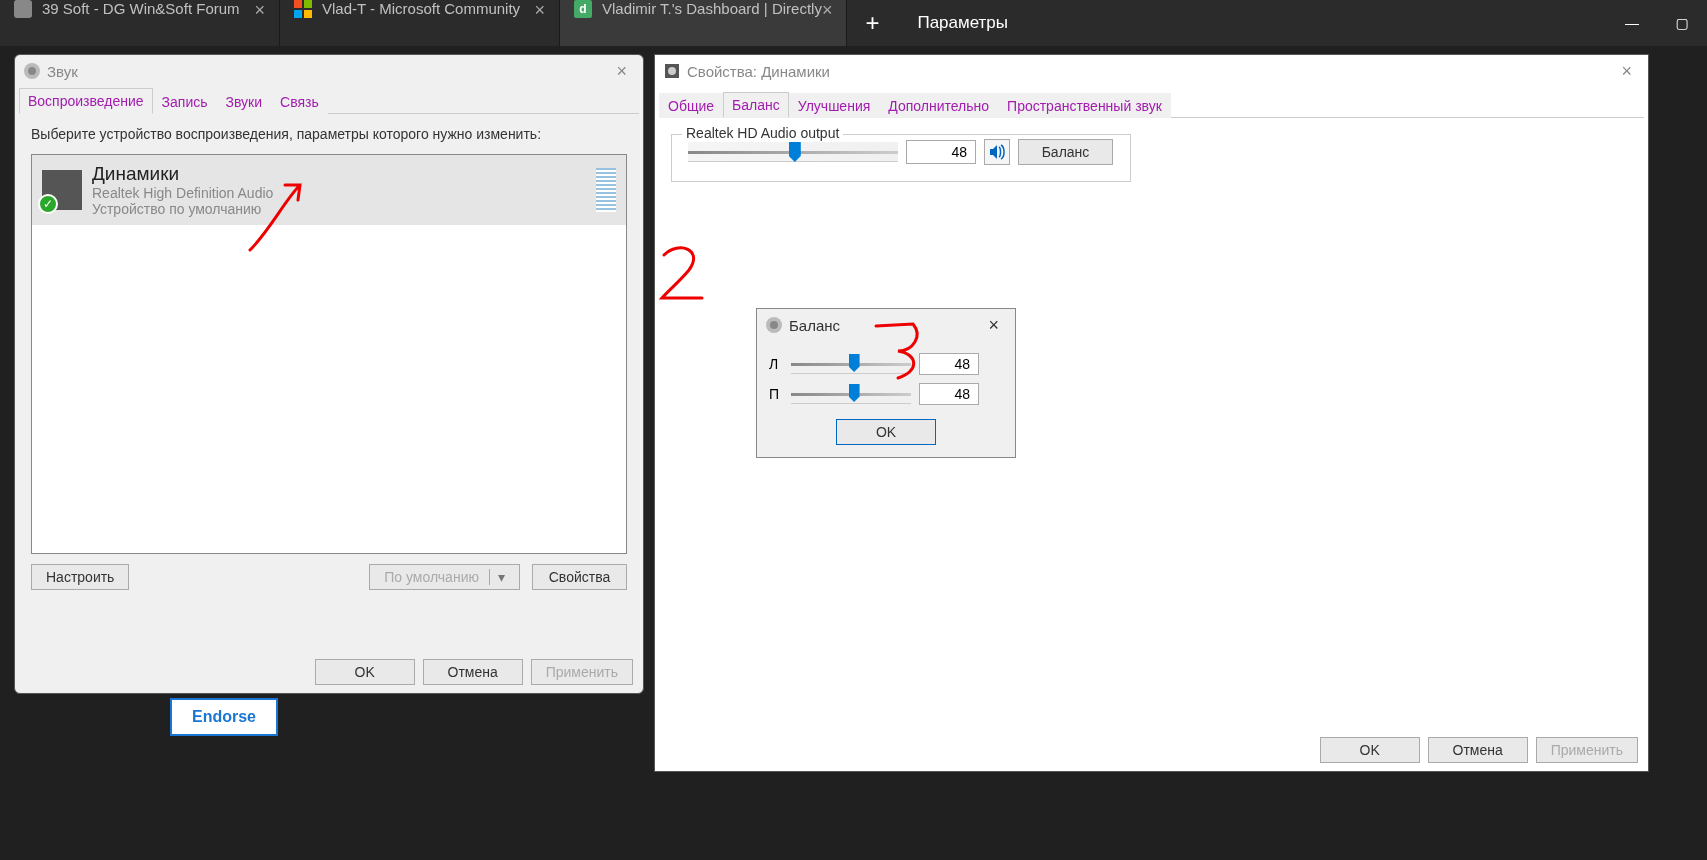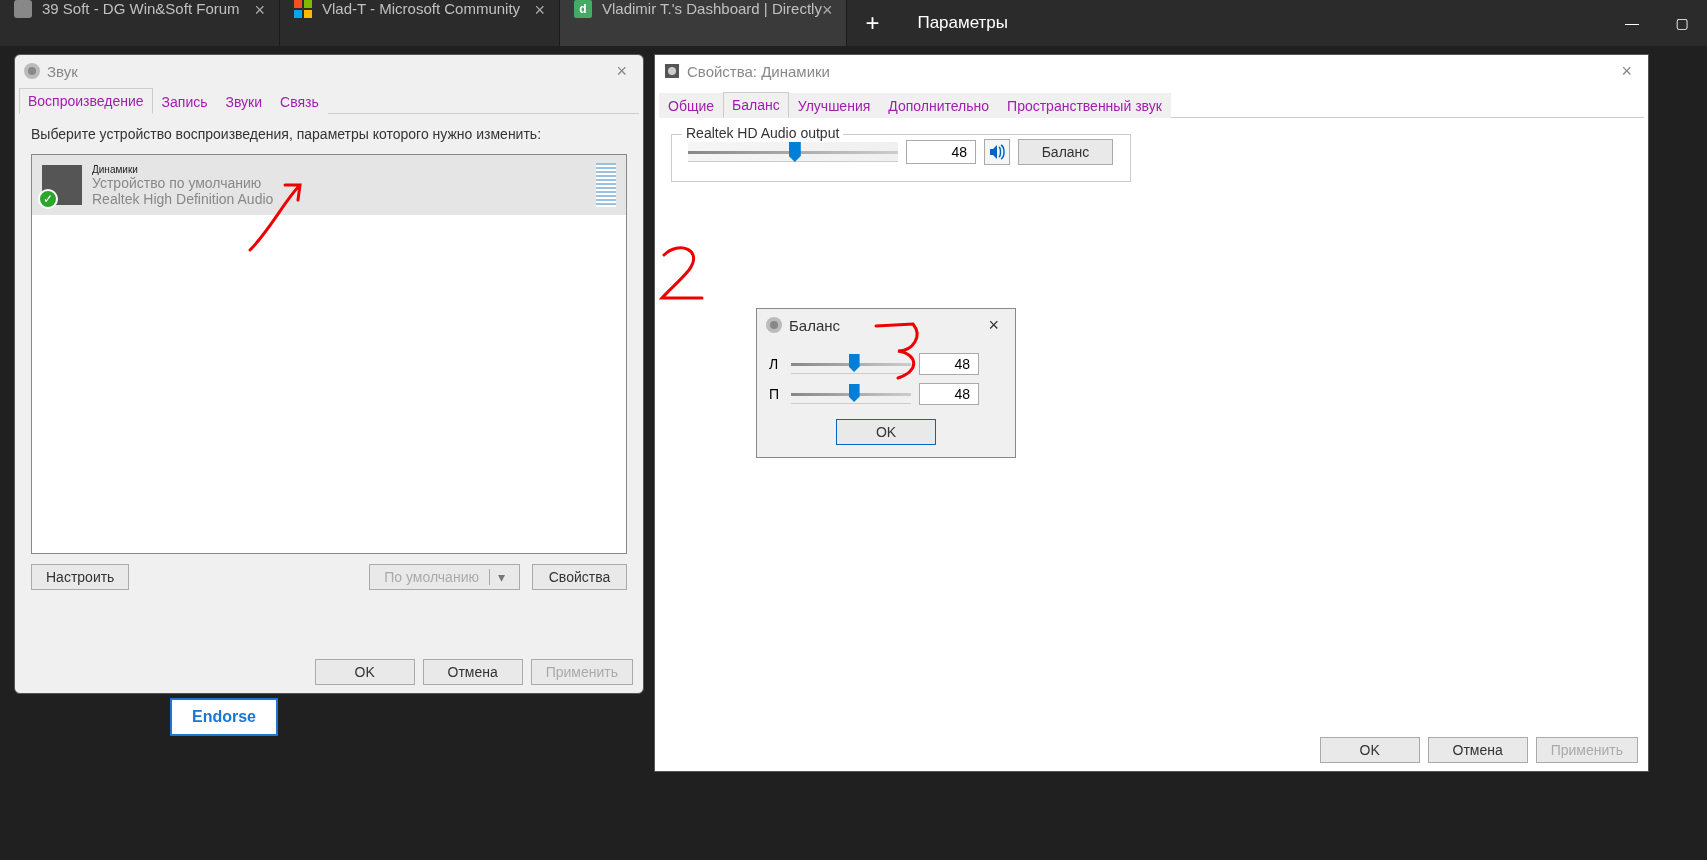--- a/index.html
+++ b/index.html
@@ -26,21 +26,21 @@
   .tabctl.active { border: 1px solid #ccc; border-bottom: 1px solid #f0f0f0; background:#f0f0f0; }
 
   .tab-body { padding: 12px 16px; }
   .instr { font-size: 14px; color: #333; margin-bottom: 12px; }
 
   .device-list { border: 1px solid #888; background: #fff; height: 400px; }
   .device-item { display:flex; align-items:center; background:#e5e5e5; padding:8px 10px; gap:10px; }
   .dev-icon { width:40px; height:40px; background:#555; position:relative; }
   .dev-icon .chk { position:absolute; bottom:-4px; left:-4px; width:20px; height:20px; background:#2ba72b; border-radius:50%; border:2px solid #fff; display:flex; align-items:center; justify-content:center; color:#fff; font-size:12px; }
   .dev-text { flex:1; }
-  .dev-name { font-size:10px; color:#222; }
+  .dev-name { font-size:19px; color:#222; }
   .dev-desc { font-size:14px; color:#888; }
   .dev-meter { width:20px; height:44px; background:repeating-linear-gradient(to bottom,#99c2e0 0 2px,#fff 2px 4px); align-self:center; }
 
   .btn-row { display:flex; gap:12px; margin-top:10px; }
   .btn { border:1px solid #aaa; background:#e9e9e9; padding:4px 14px; font-size:14px; color:#333; min-width:95px; text-align:center; }
   .btn.disabled { color:#aaa; }
   .btn.primary { border:1px solid #0067c0; }
   .dropdown-btn { display:flex; align-items:center; }
   .dropdown-btn .arr { border-left:1px solid #aaa; margin-left:10px; padding-left:8px; color:#777; }
 
@@ -134,22 +134,22 @@
 
   <div class="tab-body">
     <div class="instr">Выберите устройство воспроизведения, параметры которого нужно изменить:</div>
     <div class="device-list">
       <div class="device-item">
         <div class="dev-icon">
           <div class="chk">✓</div>
         </div>
         <div class="dev-text">
           <div class="dev-name">Динамики</div>
+          <div class="dev-desc">Realtek High Definition Audio</div>
           <div class="dev-desc">Устройство по умолчанию</div>
-          <div class="dev-desc">Realtek High Definition Audio</div>
         </div>
         <div class="dev-meter"></div>
       </div>
     </div>
 
     <div class="btn-row">
       <div class="btn">Настроить</div>
       <div style="flex:1"></div>
       <div class="btn disabled dropdown-btn">
         <span>По умолчанию</span>

